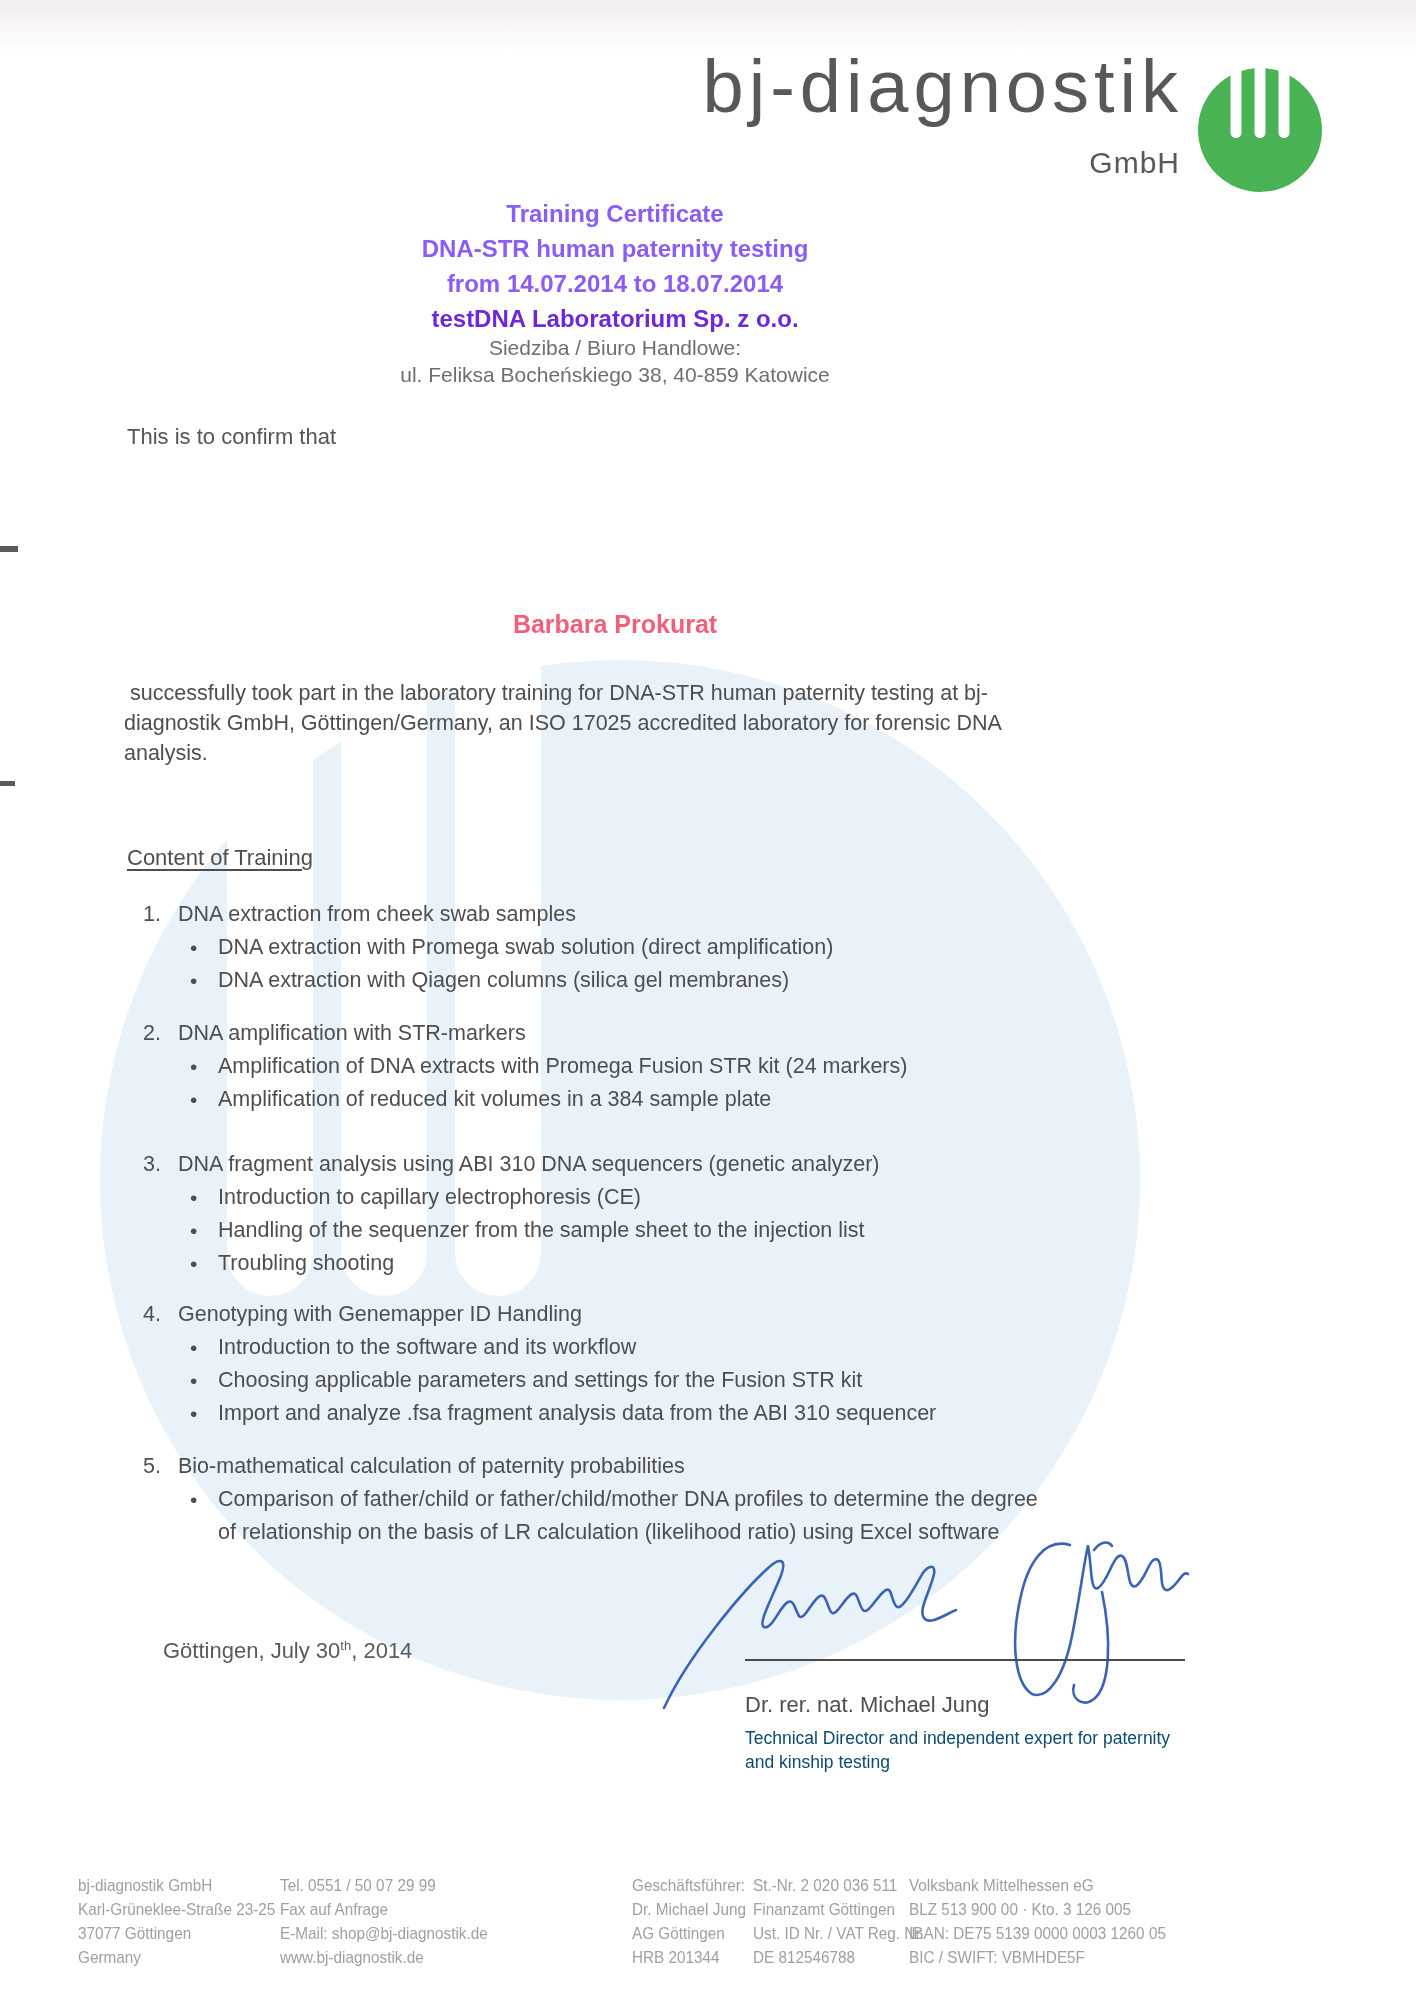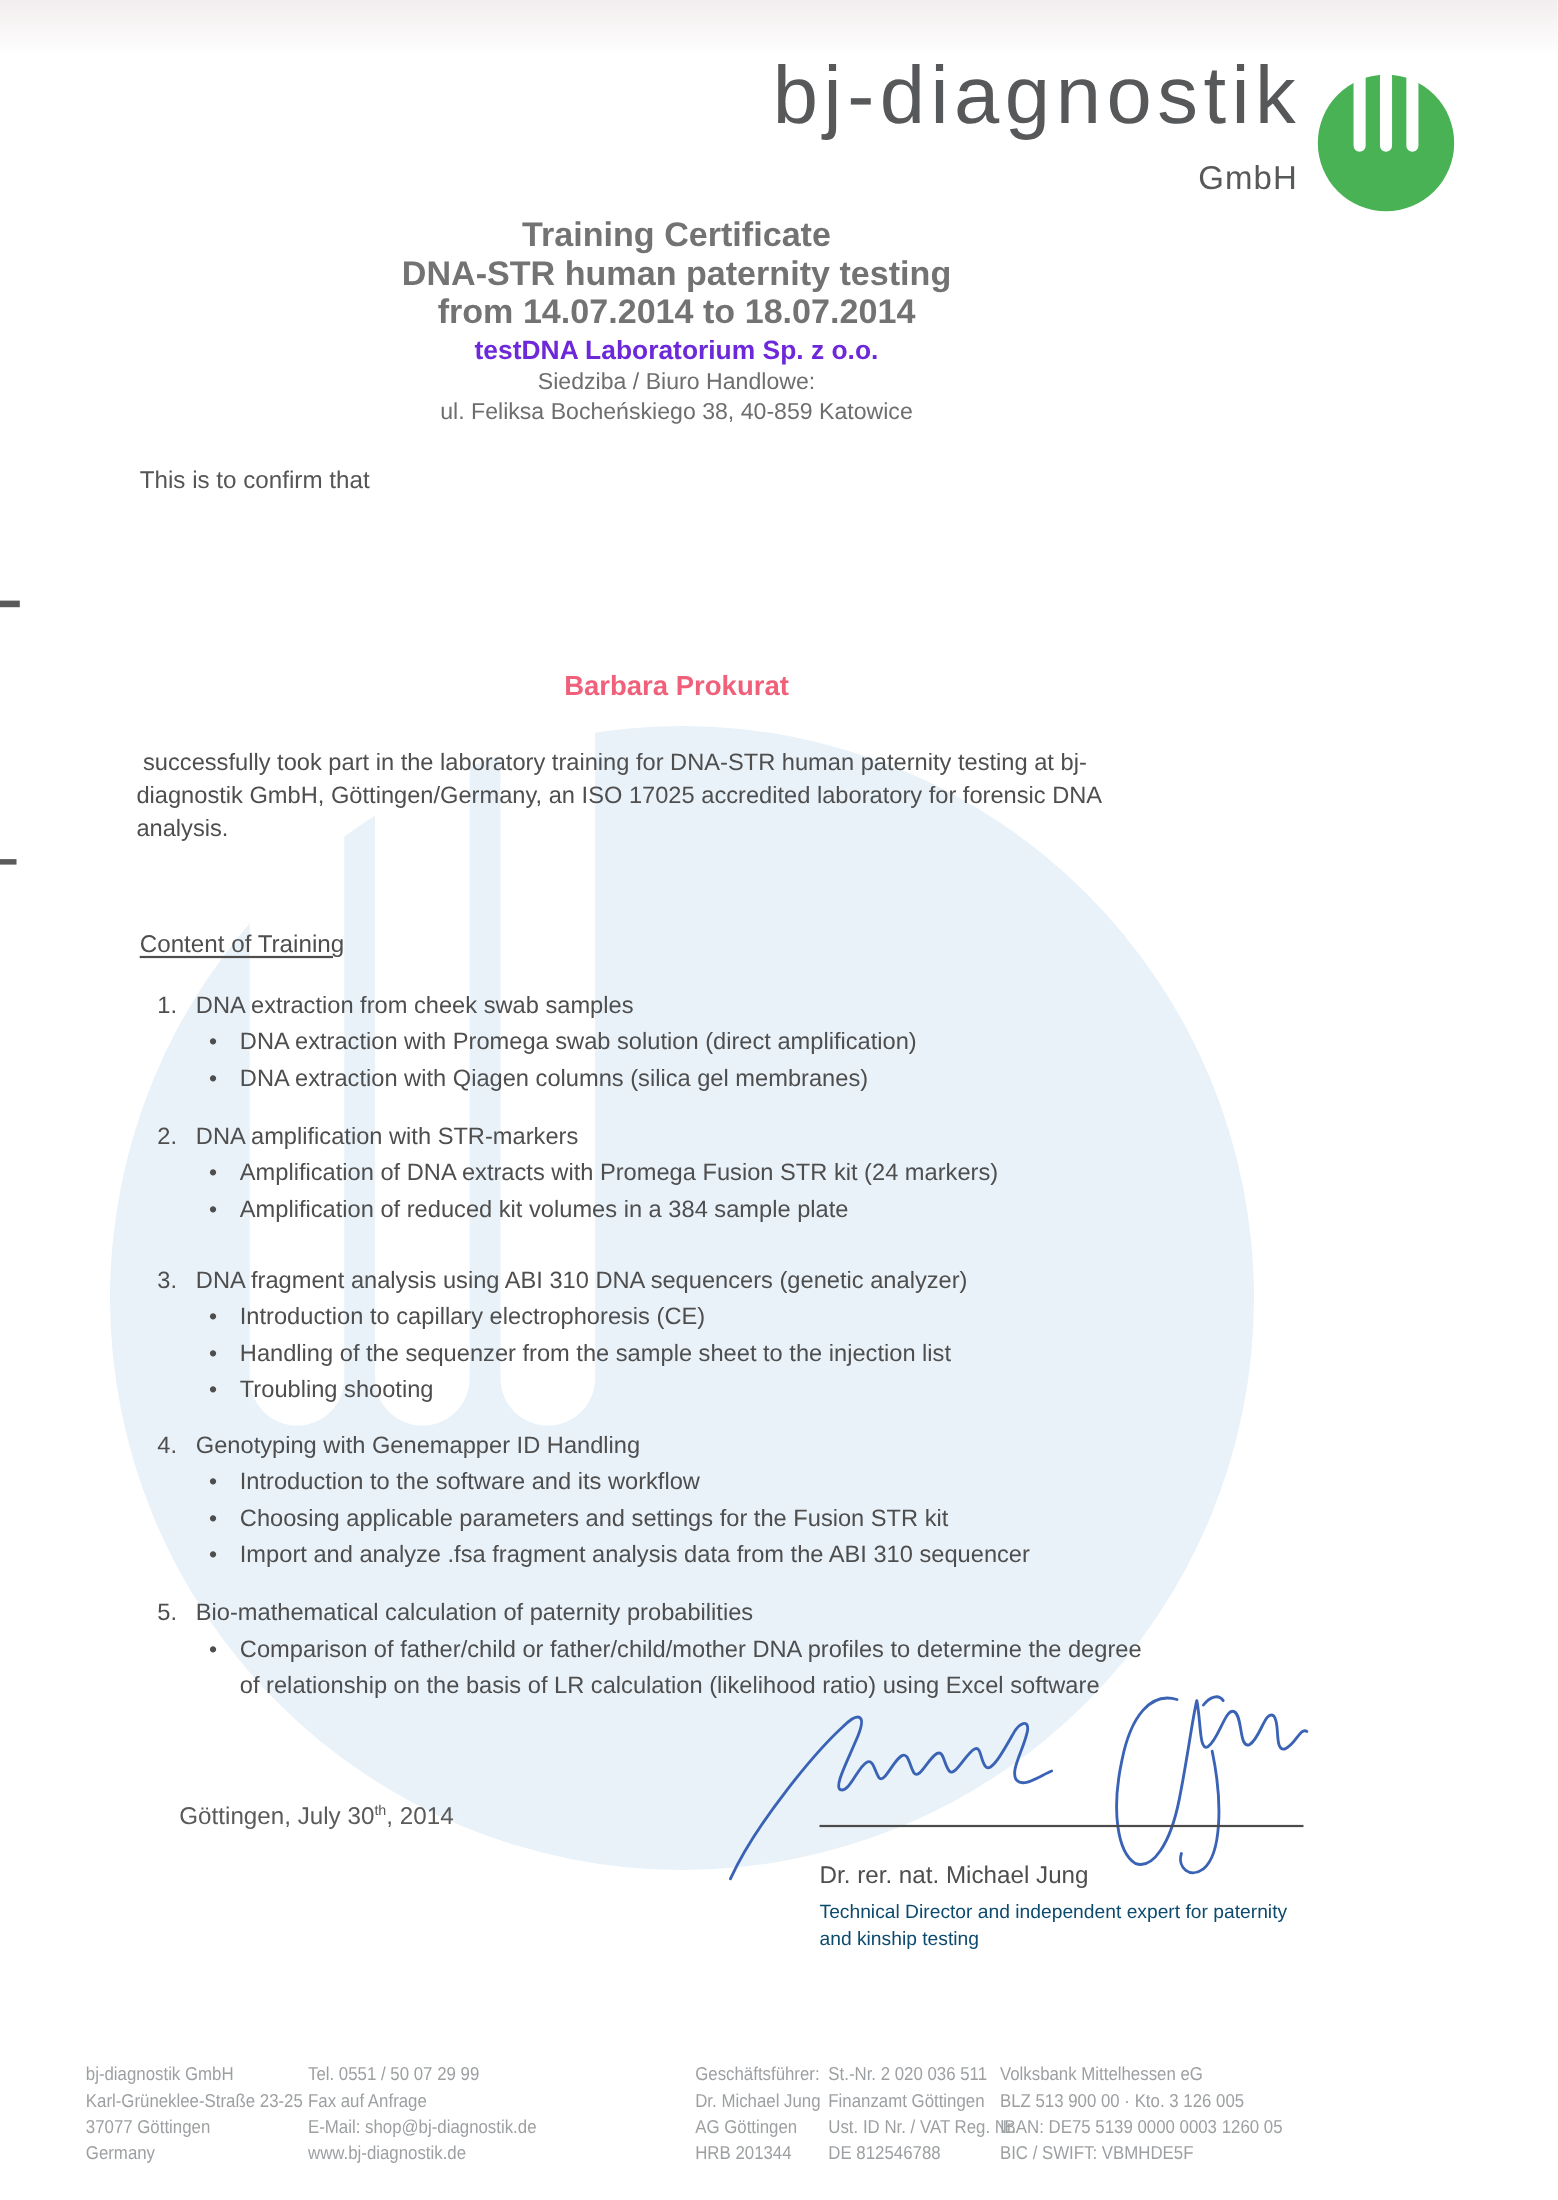--- a/index.html
+++ b/index.html
@@ -15,21 +15,21 @@
   .content{position:absolute;left:0;top:0;width:1416px;height:1708px;z-index:1;}
 
   
   .logo-text{position:absolute;top:50px;right:233px;font-size:74px;letter-spacing:5px;
     color:#57585a;line-height:1;}
   .logo-gmbh{position:absolute;top:146px;right:236px;font-size:30px;letter-spacing:1px;color:#57585a;}
   .logo-mark{position:absolute;left:1196px;top:64px;}
 
   
   .title-block{position:absolute;left:0;top:196px;width:1230px;text-align:center;}
-  .t-bold{font-size:31px;font-weight:bold;color:#737373;line-height:35px;}
+  .t-bold{font-size:24px;font-weight:bold;color:#8b5cf6;line-height:35px;}
   .t-company{font-size:24px;font-weight:bold;color:#6d28d9;line-height:31px;margin-top:2px;}
   .t-addr{font-size:21px;color:#6e6e70;line-height:27px;}
 
   .intro{position:absolute;left:127px;top:424px;font-size:22px;color:#555;}
   .name{position:absolute;left:0;top:610px;width:1230px;text-align:center;
     font-size:25px;font-weight:bold;color:#f1607a;}
   .para{position:absolute;left:124px;top:678px;width:905px;
     font-size:21.5px;line-height:30px;color:#4e4e4e;text-indent:6px;}
 
   .content-heading{position:absolute;left:127px;top:845px;font-size:22px;

